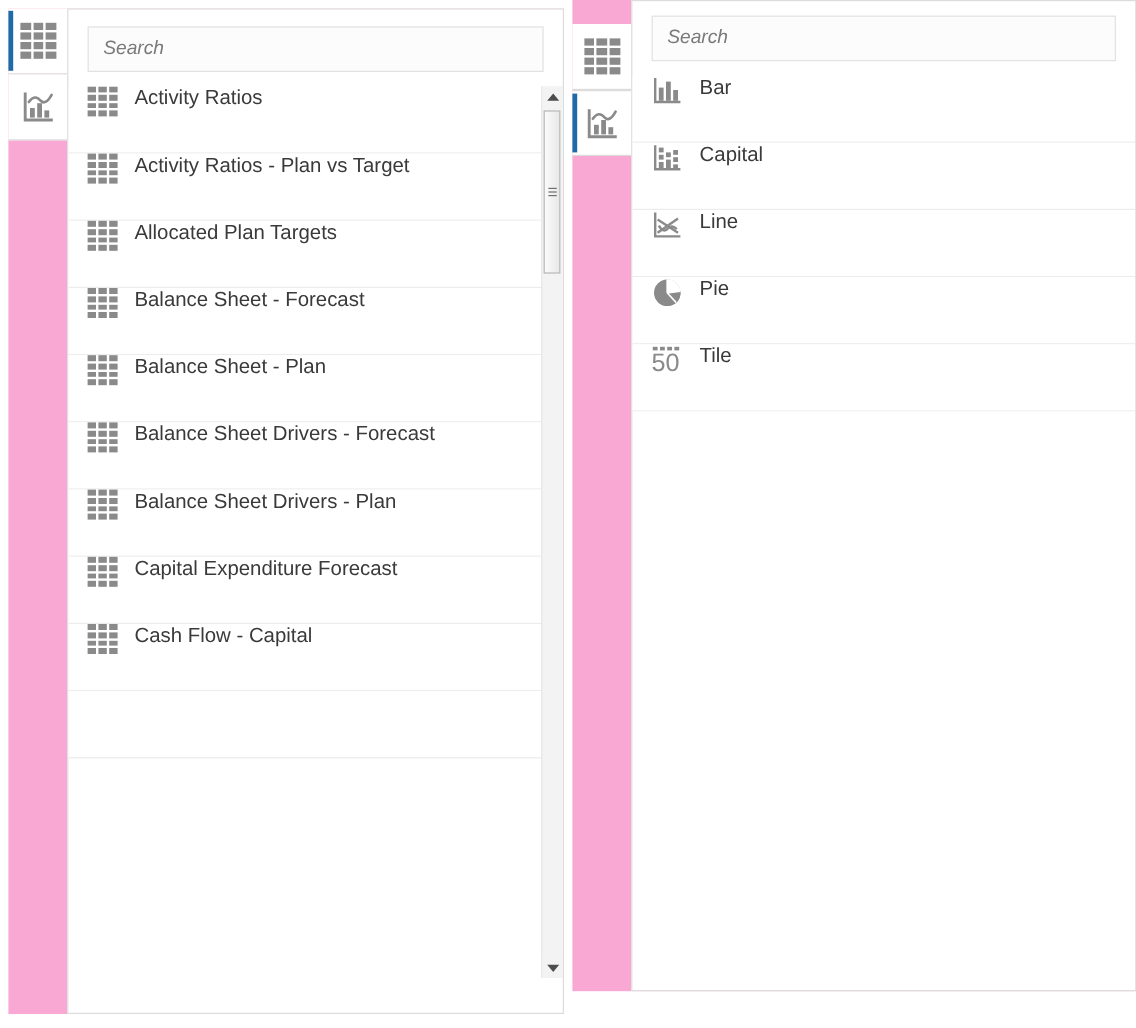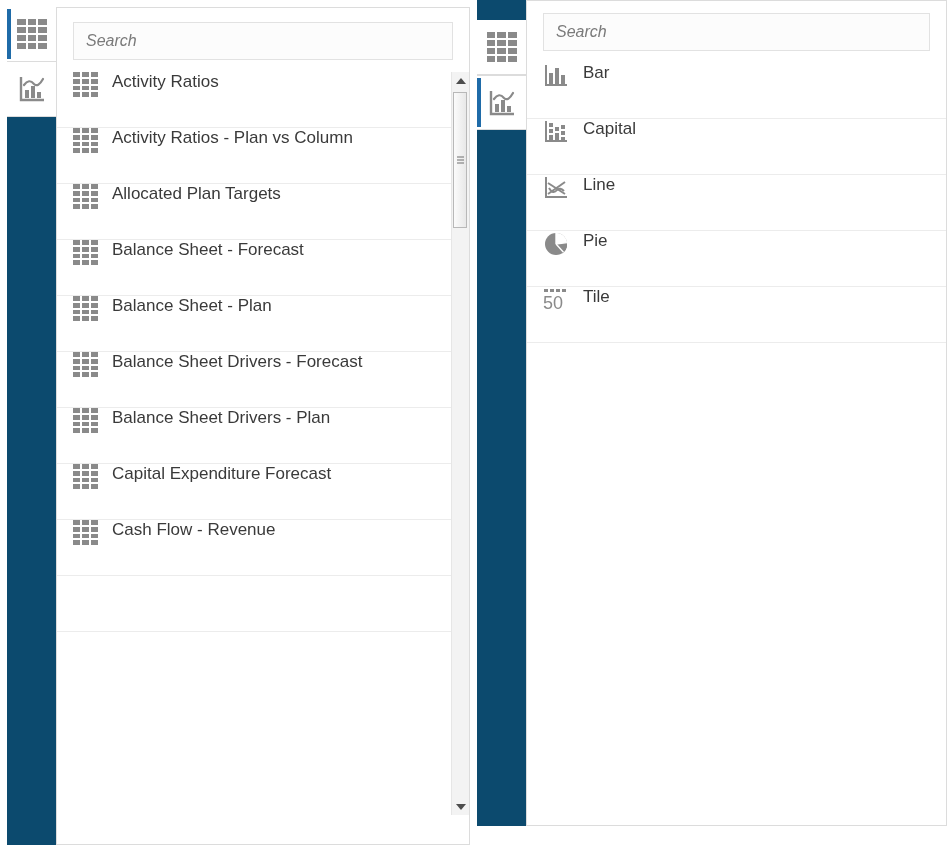--- a/index.html
+++ b/index.html
@@ -12,21 +12,21 @@
     position: relative;
     width: 947px;
     height: 857px;
     background: #ffffff;
     overflow: hidden;
   }
 
   
   .panel {
     position: absolute;
-    background: #0c4a6e;
+    background: #f9a8d4;
   }
 
   .tabstrip {
     position: absolute;
     top: 0;
     left: 0;
     width: 50px;
   }
 
   .tab {
@@ -261,21 +261,21 @@
               <i></i>
               <i></i>
               <i></i>
               <i></i>
               <i></i>
               <i></i>
               <i></i>
               <i></i>
               <i></i>
             </span>
-            <span class="item-label">Activity Ratios - Plan vs Column</span>
+            <span class="item-label">Activity Ratios - Plan vs Target</span>
           </div>
           <div class="list-item">
             <span class="grid-icon">
               <i></i>
               <i></i>
               <i></i>
               <i></i>
               <i></i>
               <i></i>
               <i></i>
@@ -380,21 +380,21 @@
               <i></i>
               <i></i>
               <i></i>
               <i></i>
               <i></i>
               <i></i>
               <i></i>
               <i></i>
               <i></i>
             </span>
-            <span class="item-label">Cash Flow - Revenue</span>
+            <span class="item-label">Cash Flow - Capital</span>
           </div>
           <div class="list-item"></div>
         </div>
 
       <div class="scrollbar" id="left-scrollbar" style="top:64px; bottom:29px; right:0;">
         <div class="sb-btn up">
           <span class="sb-arrow up"></span>
         </div>
         <div class="sb-thumb" id="left-thumb" style="top:20px; height:136px;">
           <span class="sb-grip">
@@ -496,21 +496,21 @@
             <span class="item-label">Pie</span>
           </div>
           <div class="list-item">
             <span class="type-icon" style="position: relative; display: inline-block;">
               <span style="position:absolute;left:1px;top:2px;display:flex;gap:2px;">
                 <i style="display:block;width:4px;height:3px;background:#8a8a8a"></i>
                 <i style="display:block;width:4px;height:3px;background:#8a8a8a"></i>
                 <i style="display:block;width:4px;height:3px;background:#8a8a8a"></i>
                 <i style="display:block;width:4px;height:3px;background:#8a8a8a"></i>
               </span>
-              <span style="position:absolute;left:0;top:7px;font-family:'Liberation Sans',sans-serif;font-size:18px;color:#8a8a8a;line-height:18px;">50</span>
+              <span style="position:absolute;left:0;top:7px;font-family:'Liberation Sans',sans-serif;font-size:21px;color:#8a8a8a;line-height:18px;">50</span>
             </span>
             <span class="item-label">Tile</span>
           </div>
         </div>
     </div>
   </div>
 
 </div>
 
 </body></html>

